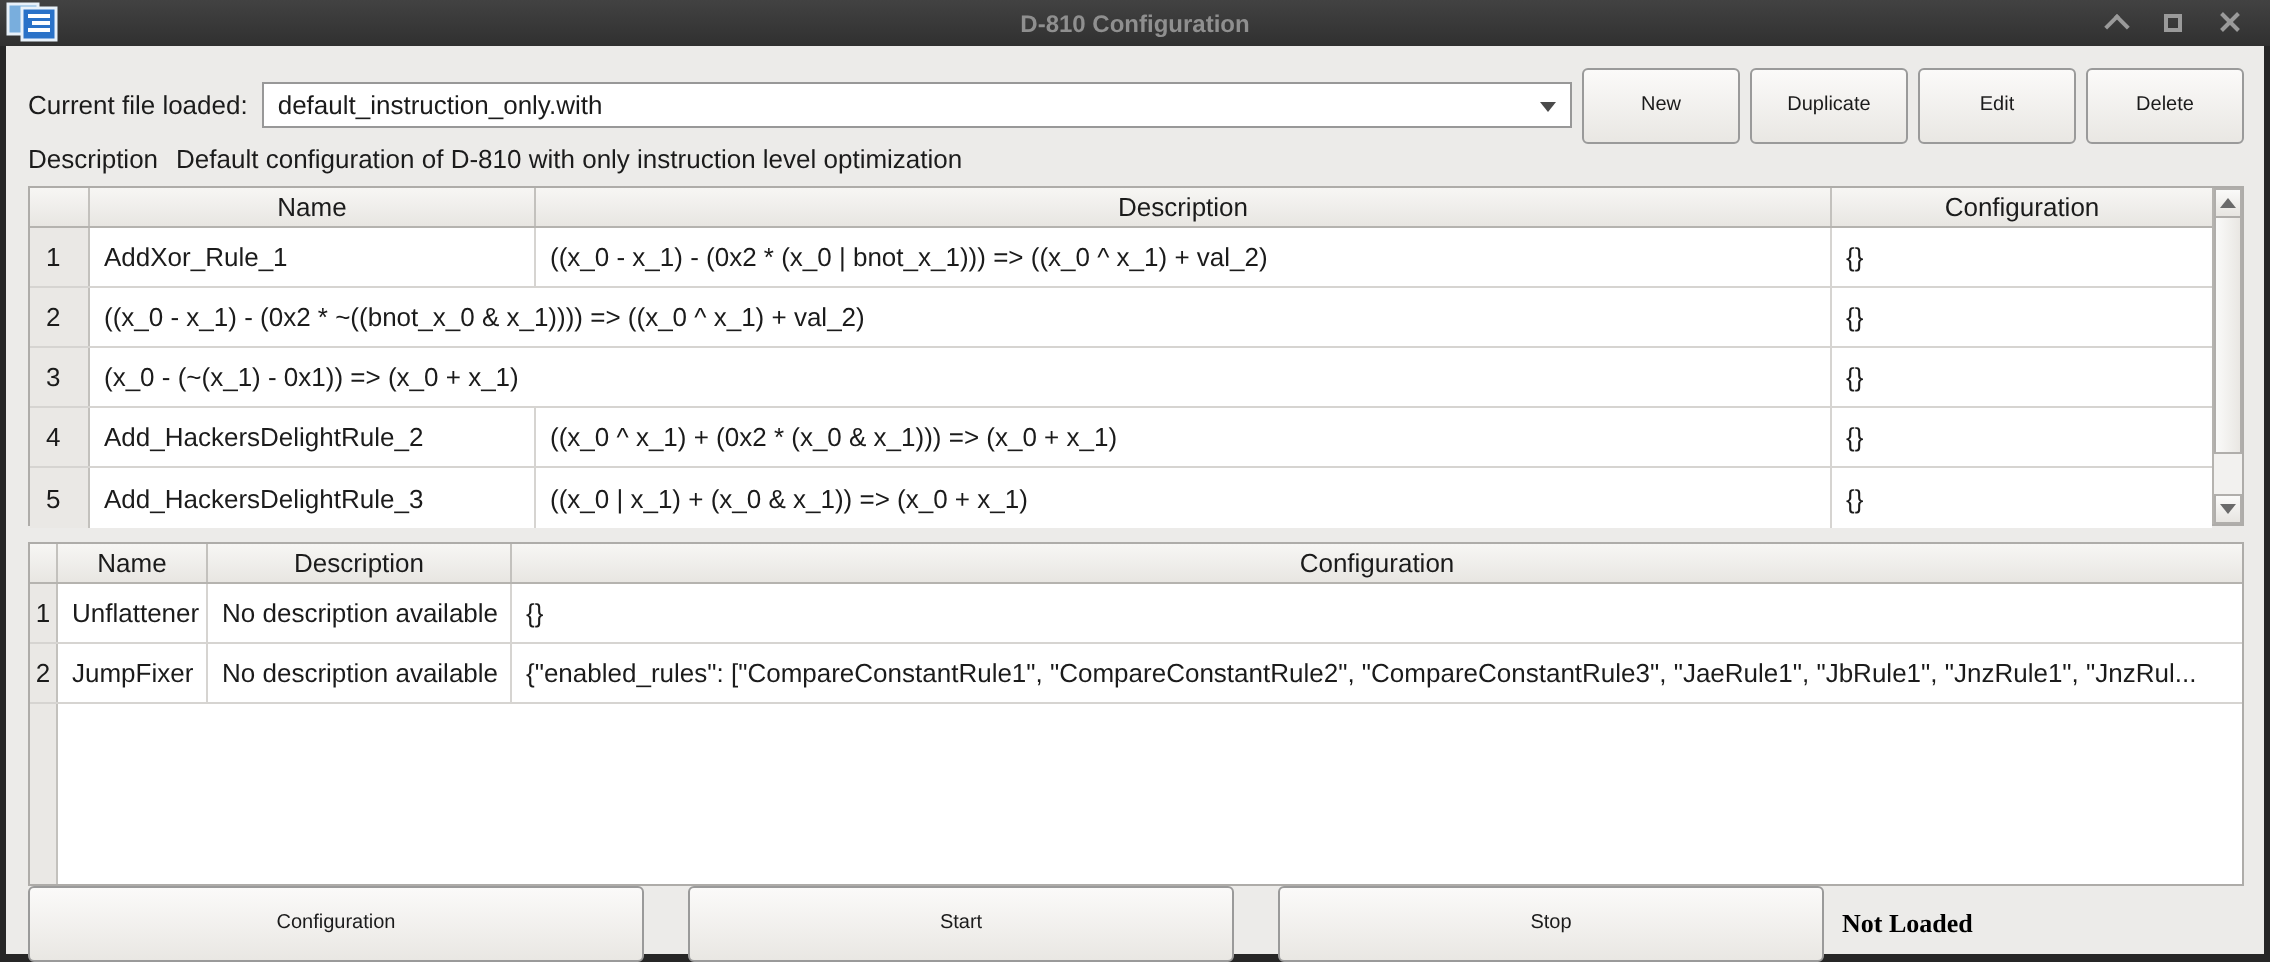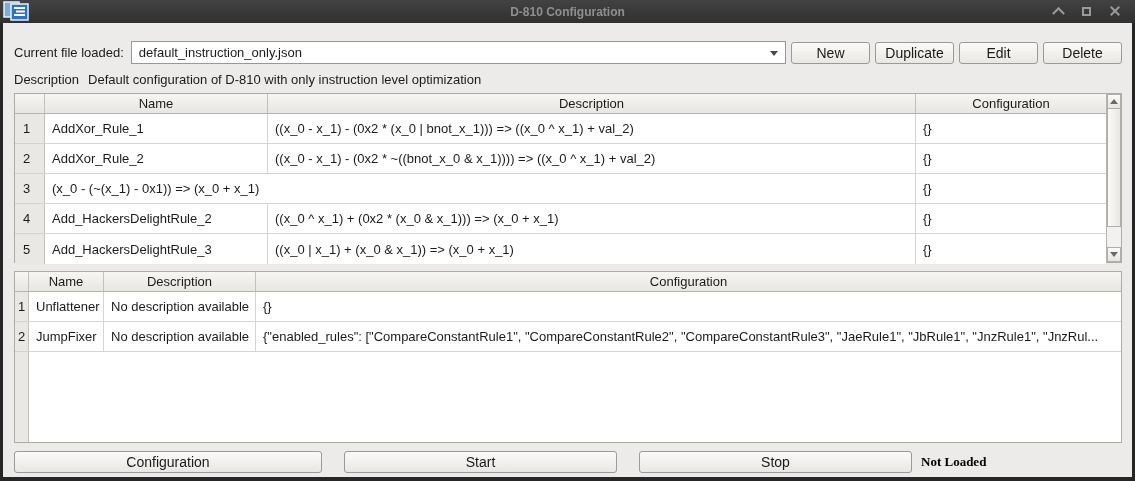--- a/index.html
+++ b/index.html
@@ -41,24 +41,24 @@
   .filebar { display:flex; align-items:center; height:23px; flex:0 0 23px; gap:5px; }
   .filebar .lbl { white-space:nowrap; padding-right:2px; }
   .combobox {
     flex:1; height:23px; background:#fff;
     border:1px solid #989898; display:flex; align-items:center;
     padding:0 7px; min-width:0; cursor:default;
   }
   .combobox .val { flex:1; overflow:hidden; white-space:nowrap; }
   .tri-down { width:0; height:0; border:4px solid transparent; border-top:5px solid #4a4a4a; margin-top:5px; }
   .btn {
-    height:22px; background:linear-gradient(#fbfaf9,#e9e7e3);
+    height:38px; background:linear-gradient(#fbfaf9,#e9e7e3);
     border:1px solid #9a9a9a; border-radius:3px;
     display:flex; align-items:center; justify-content:center;
-    font-size:14px; cursor:default; flex:0 0 auto;
+    font-size:10px; cursor:default; flex:0 0 auto;
   }
   .btn.small { width:79px; }
 
   .descbar { margin-top:6px; height:18px; flex:0 0 18px; display:flex; align-items:center; gap:9px; }
 
   
   .tbl { border:1px solid #aeaca9; background:#fff; display:flex; flex-direction:column; }
   .rules-wrap { margin-top:5px; height:170px; flex:0 0 170px; display:flex; border:1px solid #aeaca9; background:#fff; }
   .rules { flex:1; display:flex; flex-direction:column; min-width:0; }
   .thead { display:flex; height:20px; flex:0 0 20px;
@@ -126,21 +126,21 @@
           <div class="xline2"></div>
         </div>
     </div>
   </div>
 
   <div class="client">
 
     <div class="filebar">
       <span class="lbl">Current file loaded:</span>
       <div class="combobox">
-        <span class="val">default_instruction_only.json</span>
+        <span class="val">default_instruction_only.with</span>
         <span class="tri-down"></span>
       </div>
       <div class="btn small">New</div>
       <div class="btn small">Duplicate</div>
       <div class="btn small">Edit</div>
       <div class="btn small">Delete</div>
     </div>
 
     <div class="descbar">
       <span>Description</span>
@@ -156,21 +156,20 @@
           <div class="hc c1-conf">Configuration</div>
         </div>
         <div class="trow">
           <div class="cell numcell c1-num">1</div>
           <div class="cell c1-name">AddXor_Rule_1</div>
           <div class="cell c1-desc">((x_0 - x_1) - (0x2 * (x_0 | bnot_x_1))) =&gt; ((x_0 ^ x_1) + val_2)</div>
           <div class="cell c1-conf">{}</div>
         </div>
         <div class="trow">
           <div class="cell numcell c1-num">2</div>
-          <div class="cell c1-name">AddXor_Rule_2</div>
           <div class="cell c1-desc">((x_0 - x_1) - (0x2 * ~((bnot_x_0 &amp; x_1)))) =&gt; ((x_0 ^ x_1) + val_2)</div>
           <div class="cell c1-conf">{}</div>
         </div>
         <div class="trow">
           <div class="cell numcell c1-num">3</div>
           <div class="cell c1-desc">(x_0 - (~(x_1) - 0x1)) =&gt; (x_0 + x_1)</div>
           <div class="cell c1-conf">{}</div>
         </div>
         <div class="trow">
           <div class="cell numcell c1-num">4</div>

